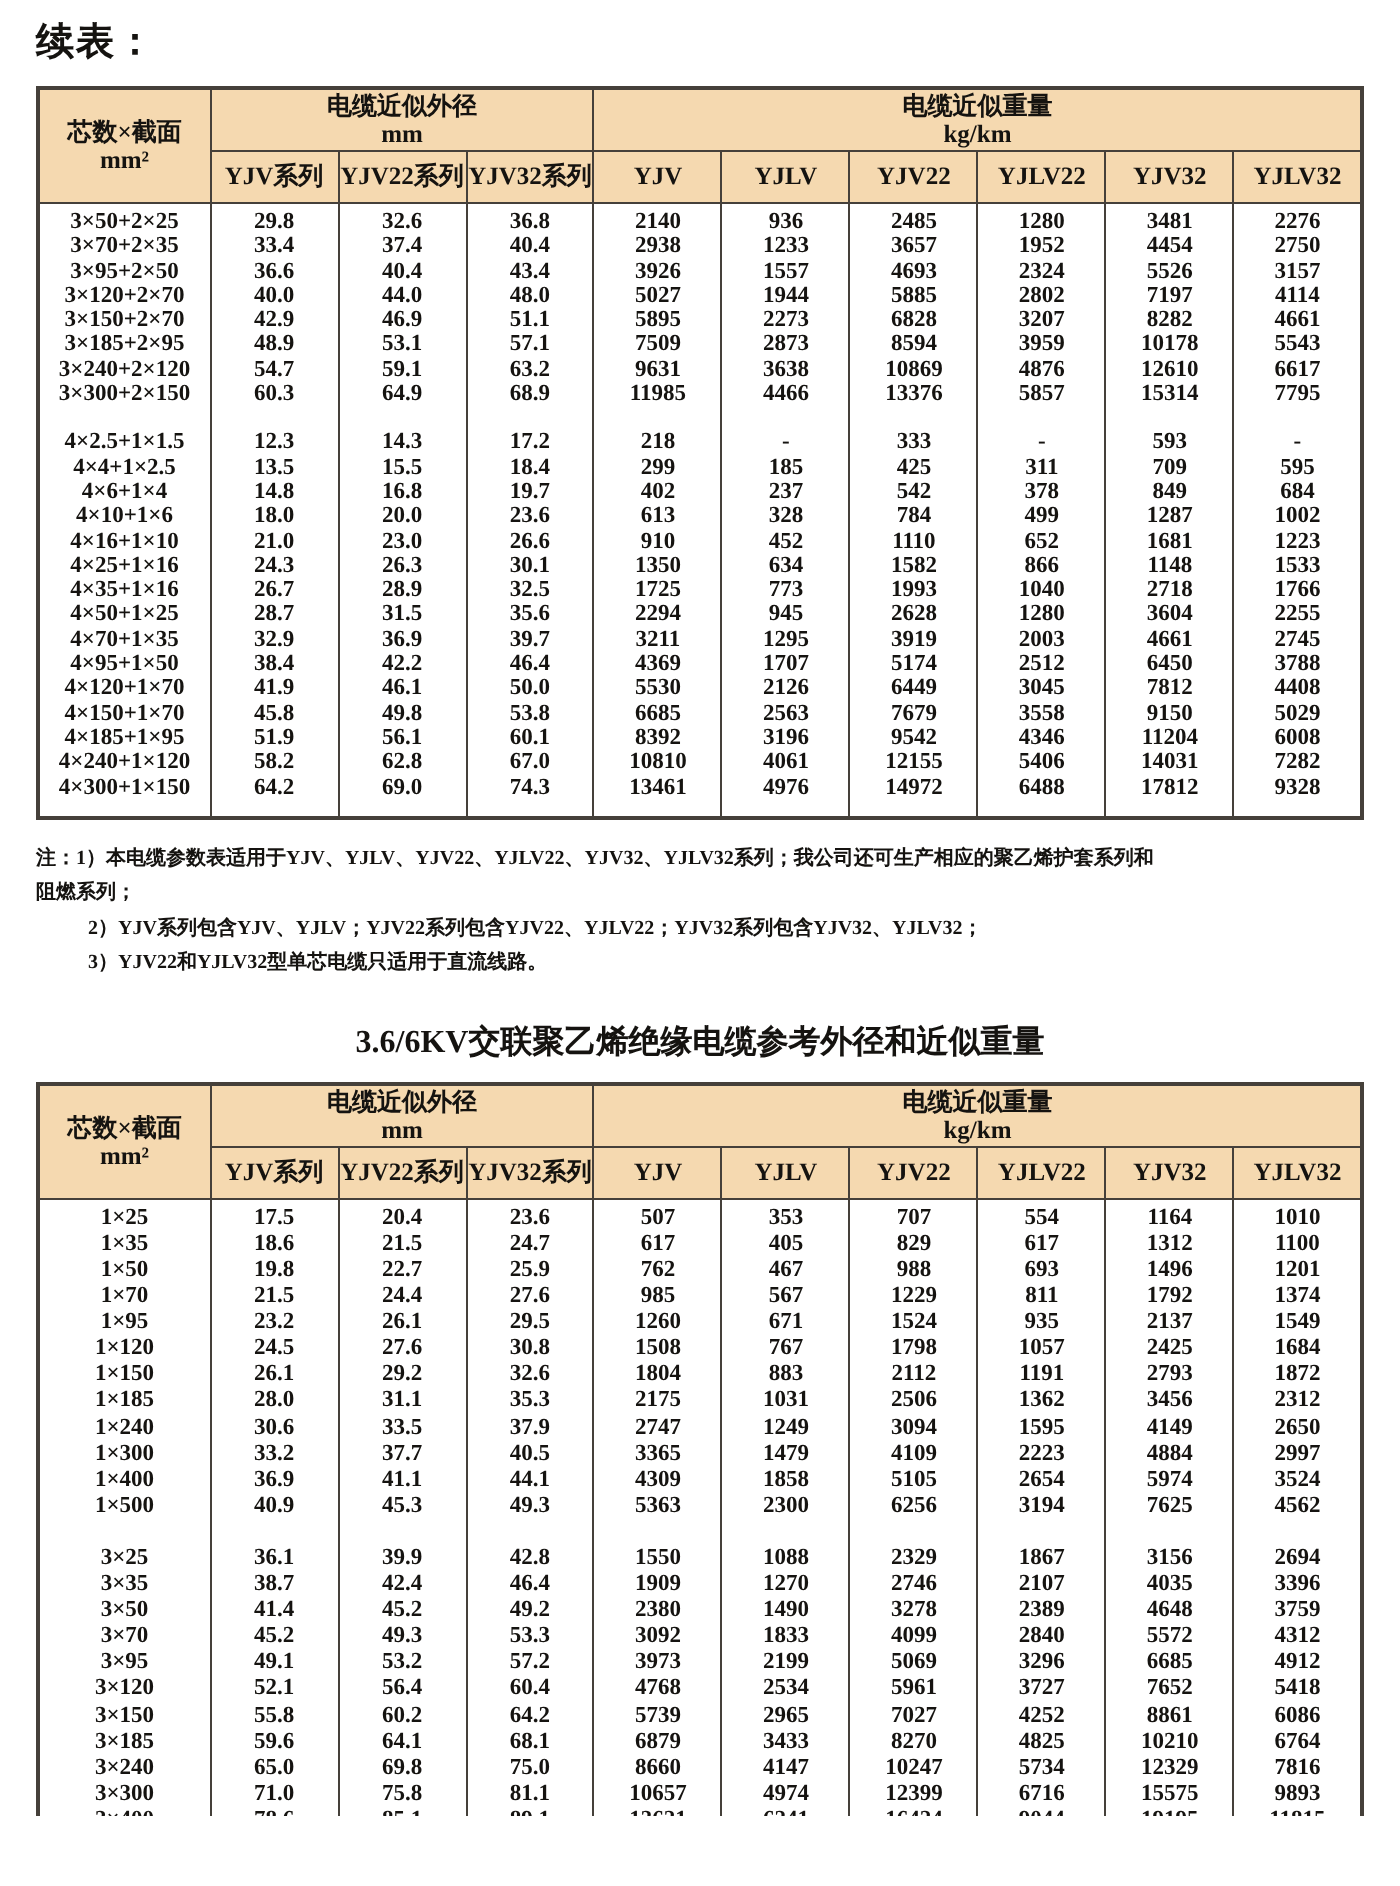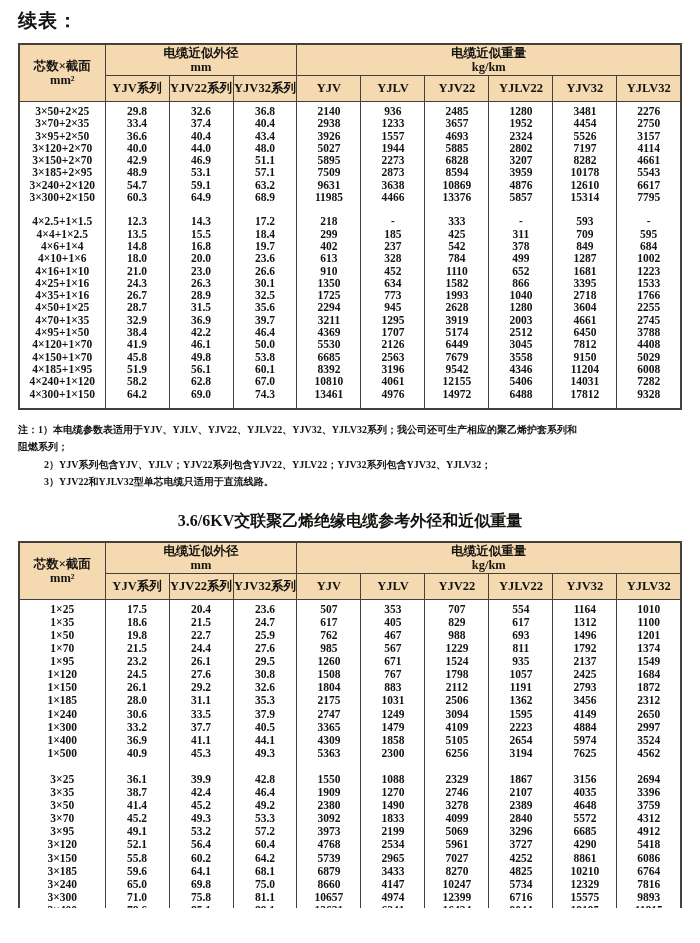--- a/index.html
+++ b/index.html
@@ -278,21 +278,21 @@
         </tr>
         <tr>
           <td>4×25+1×16</td>
           <td>24.3</td>
           <td>26.3</td>
           <td>30.1</td>
           <td>1350</td>
           <td>634</td>
           <td>1582</td>
           <td>866</td>
-          <td>3395</td>
+          <td>1148</td>
           <td>1533</td>
         </tr>
         <tr>
           <td>4×35+1×16</td>
           <td>26.7</td>
           <td>28.9</td>
           <td>32.5</td>
           <td>1725</td>
           <td>773</td>
           <td>1993</td>
@@ -699,21 +699,21 @@
         </tr>
         <tr>
           <td>3×120</td>
           <td>52.1</td>
           <td>56.4</td>
           <td>60.4</td>
           <td>4768</td>
           <td>2534</td>
           <td>5961</td>
           <td>3727</td>
-          <td>4290</td>
+          <td>7652</td>
           <td>5418</td>
         </tr>
         <tr>
           <td>3×150</td>
           <td>55.8</td>
           <td>60.2</td>
           <td>64.2</td>
           <td>5739</td>
           <td>2965</td>
           <td>7027</td>

